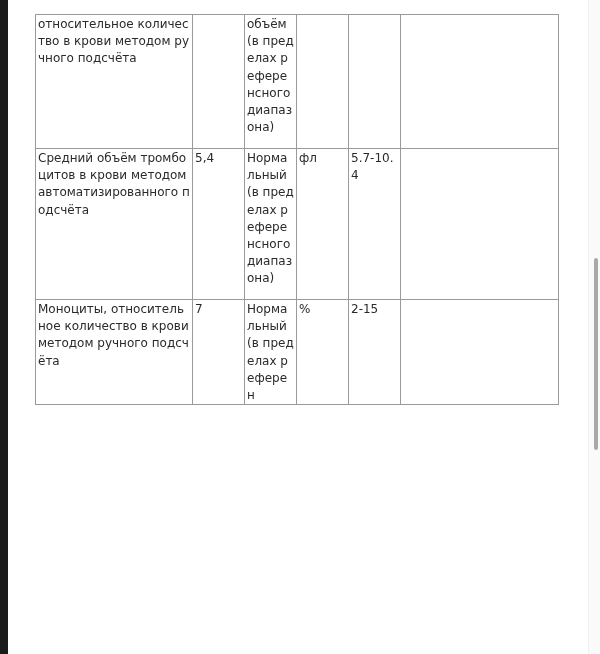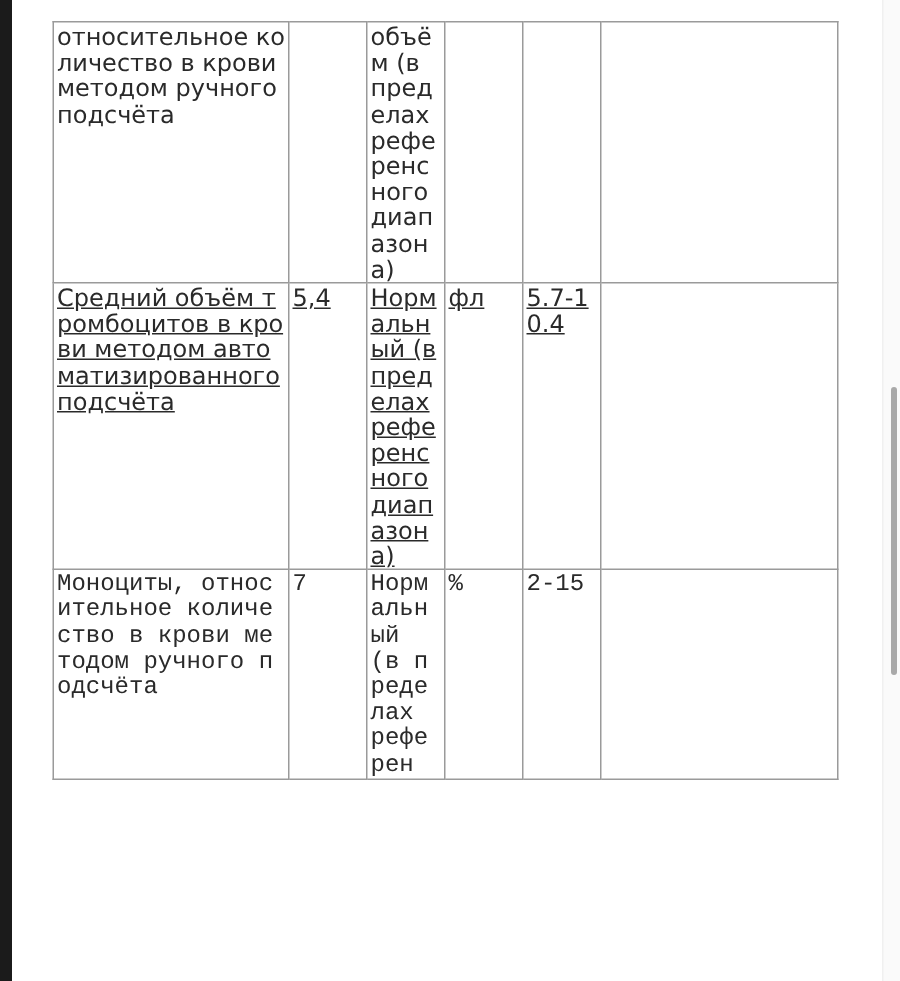--- a/index.html
+++ b/index.html
@@ -19,42 +19,42 @@
     }
     .scroll-thumb {
       position: absolute; left: 594px; top: 258px; width: 4px; height: 192px;
       background: #a9a9a9; border-radius: 2px;
     }
     table.results {
       position: absolute; left: 35px; top: 14px;
       border-collapse: collapse;
       table-layout: fixed;
       width: 523px;
-      font-size: 16px;
+      font-size: 12px;
       line-height: 17.2px;
     }
     table.results td {
       border: 1px solid #9a9a9a;
       vertical-align: top;
       padding: 1px 2px 0 2px;
       word-break: break-all;
       overflow-wrap: anywhere;
     }
     col.c-name { width: 157px; }
     col.c-val { width: 52px; }
     col.c-status { width: 52px; }
     col.c-unit { width: 52px; }
     col.c-ref { width: 52px; }
     col.c-note { width: 158px; }
     td.name { word-break: normal; overflow-wrap: normal; }
     tr.r0 td { height: 132px; }
     tr.r1 td { height: 147px; }
-    tr.r2 td { height: 149px; text-decoration: underline; }
+    tr.r2 td { height: 149px; }
     tr.r3 td { height: 99px; }
-    tr.r4 td { height: 99px; font-family: Liberation Mono, monospace; }
+    tr.r4 td { height: 99px; }
   </style>
 </head>
 <body>
 
 <div class="left-strip"></div>
 
 <table class="results">
   <colgroup>
     <col class="c-name">
       <col class="c-val">

